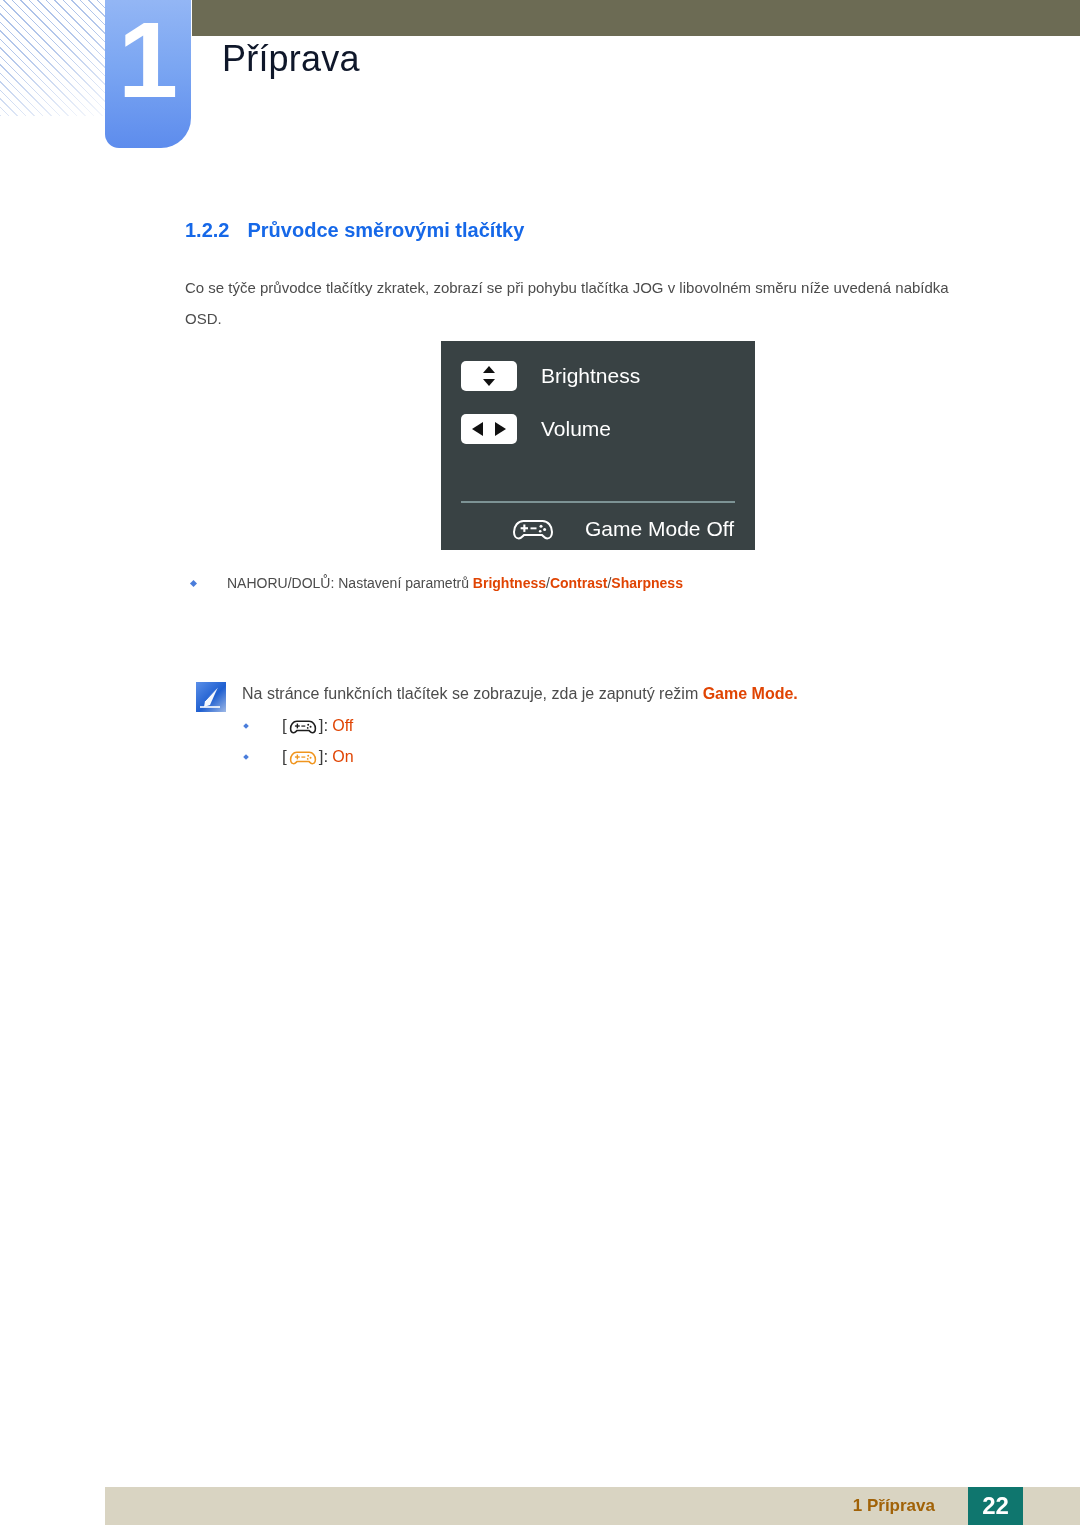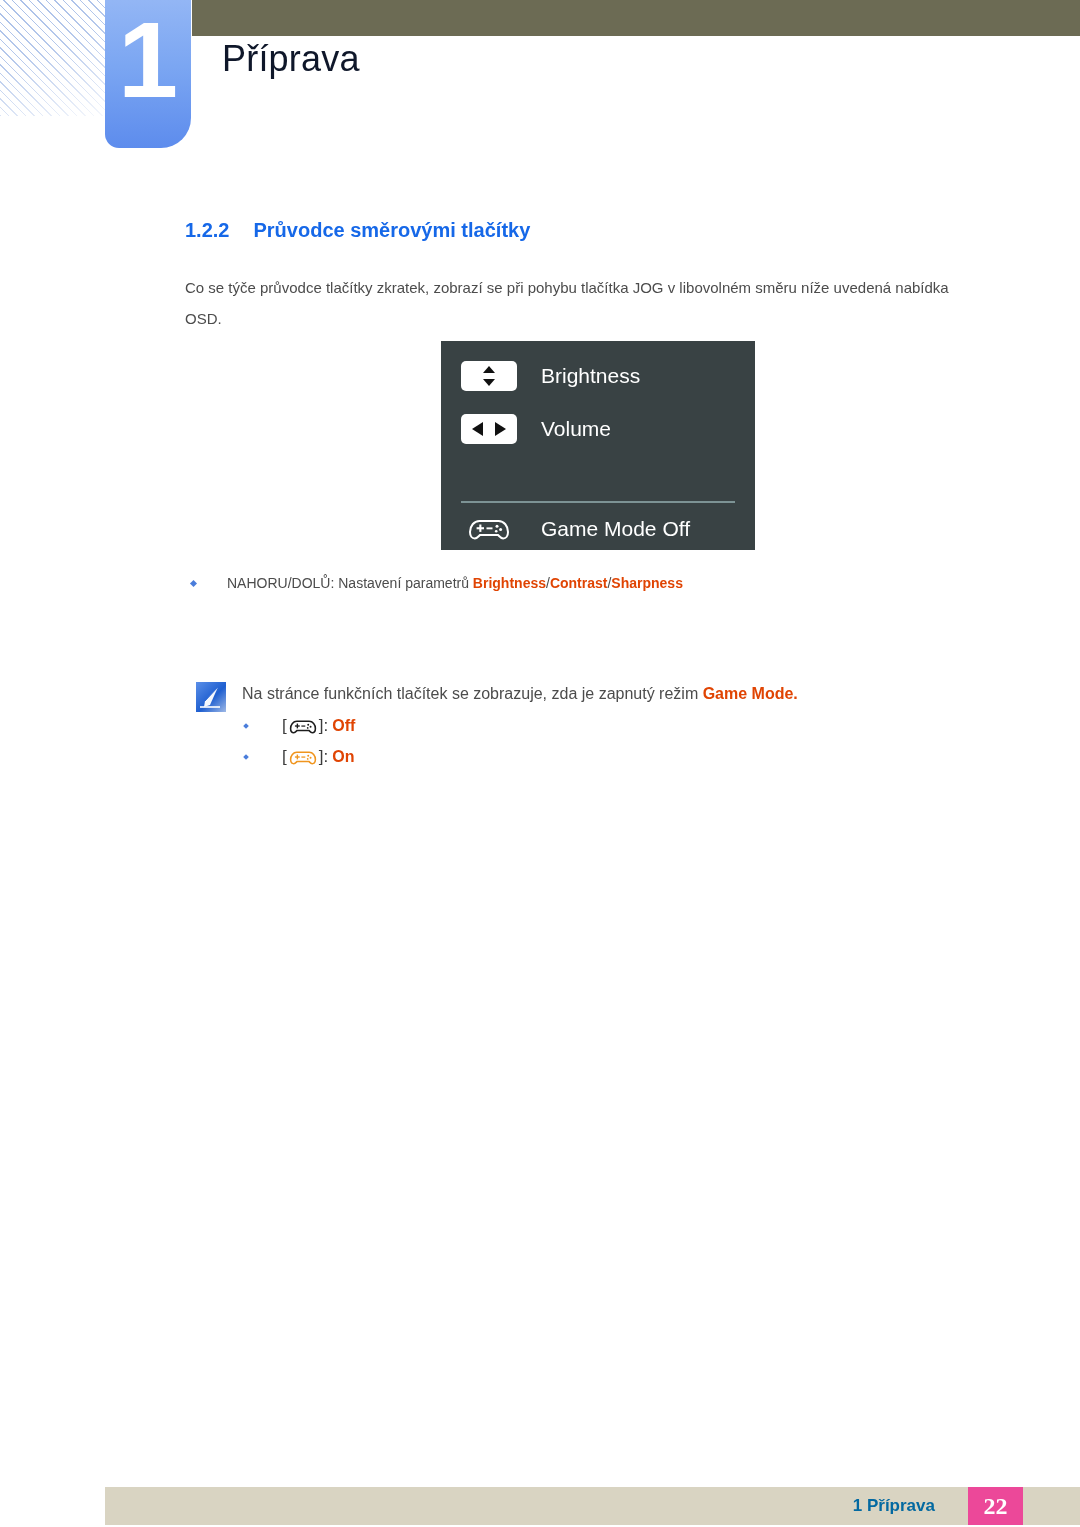--- a/index.html
+++ b/index.html
@@ -76,21 +76,21 @@
     left: 0; top: 0;
     width: 1080px;
   }
   #section-heading {
     position: absolute;
     left: 185px; top: 219px;
     font-size: 20px;
     font-weight: bold;
     color: #1668e8;
   }
-  #section-heading .num { margin-right: 24px; }
+  #section-heading .num { margin-right: 18px; }
 
   #intro-para {
     position: absolute;
     left: 185px; top: 272px;
     width: 790px;
     font-size: 15px;
     line-height: 31px;
     color: #4c4c4c;
   }
 
@@ -107,21 +107,21 @@
     position: absolute;
     left: 0;
     width: 314px;
     height: 53px;
     display: flex;
     align-items: center;
   }
   #osd-row-0 { top: 8px; }
   #osd-row-1 { top: 61px; }
   #osd-row-2 { top: 114px; }
-  #osd-row-3 { top: 168px; height: 40px; }
+  #osd-row-3 { top: 168px; height: 40px; padding-left: 44px; }
 
   .osd-key {
     width: 56px;
     height: 30px;
     margin-left: 20px;
     background: #ffffff;
     border-radius: 5px;
     display: flex;
     align-items: center;
     justify-content: center;
@@ -219,47 +219,46 @@
     background: #4a7ddb;
     transform: rotate(45deg);
   }
   .note-sub .inner {
     margin-left: 40px;
     display: flex;
     align-items: center;
   }
   .brk { font-size: 17px; color: #3b3b3b; }
   .gp-inline { margin: 0 1px; display: inline-flex; align-items: center; }
-  .note-state { color: #e04403; font-weight: bold; margin-left: 4px; }
+  .note-state { color: #e04403; font-weight: normal; margin-left: 4px; }
 
   
   #footer-bar {
     position: absolute;
     left: 105px; top: 1487px;
     width: 975px;
     height: 38px;
     background: #d9d4c2;
   }
   #footer-text {
     position: absolute;
     right: 145px; top: 1496px;
     font-size: 17px;
-    color: #0369a1;
+    color: #a16207;
     font-weight: bold;
   }
   #footer-page-box {
     position: absolute;
     left: 968px; top: 1487px;
     width: 55px;
     height: 38px;
-    background: #ec4899;
+    background: #0f766e;
     display: flex;
     align-items: center;
     justify-content: center;
-    font-family: Liberation Serif, serif;
   }
   #footer-page-num {
     color: #ffffff;
     font-size: 24px;
     font-weight: bold;
   }
 </style>
 </head>
 <body>
 

